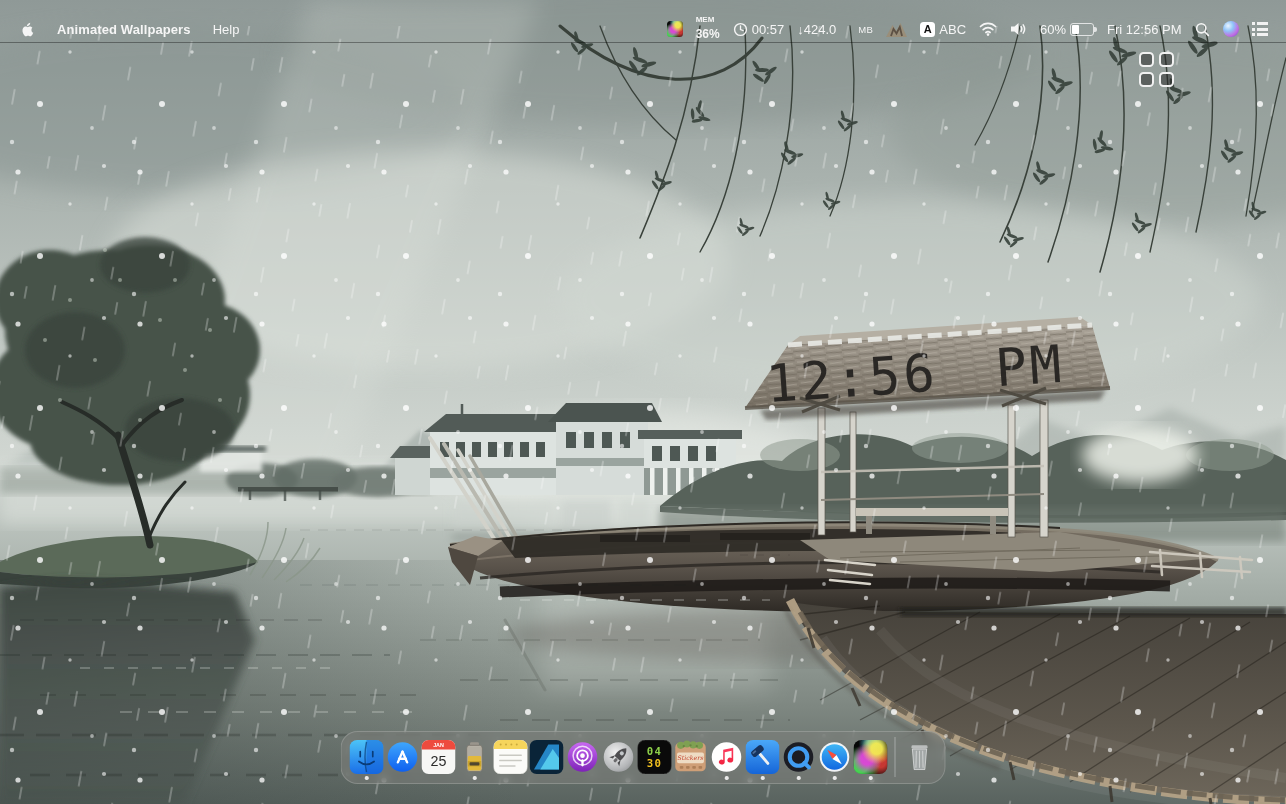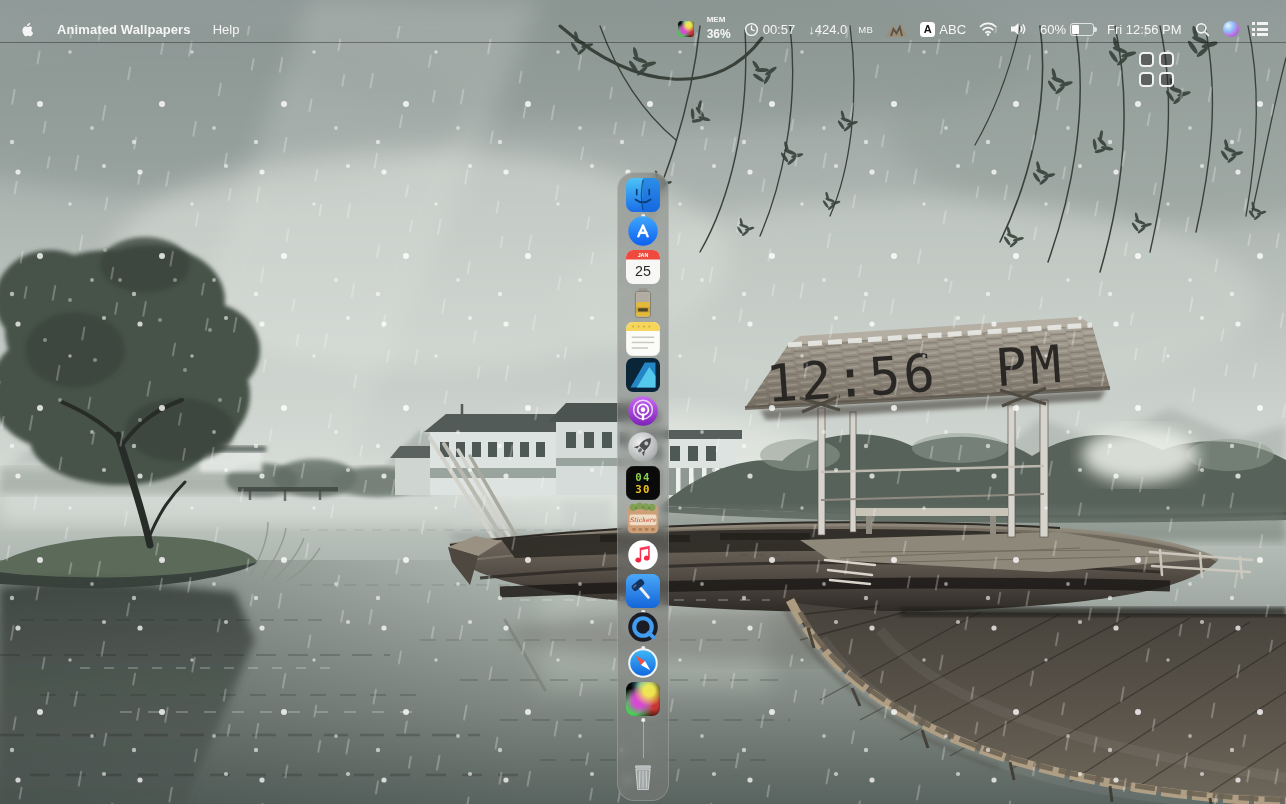--- a/index.html
+++ b/index.html
@@ -18,21 +18,21 @@
     color:#f5f5f5;font-size:13px;z-index:30;
     box-shadow:0 1px 0 rgba(0,0,0,.35);
   }
   .mb-left{display:flex;align-items:center;gap:22px;padding-left:20px;height:100%;}
   .mb-right{display:flex;align-items:center;gap:13px;padding-right:18px;height:100%;}
   .mb-item{display:flex;align-items:center;gap:4px;height:100%;white-space:nowrap;}
   .mb-appname{font-weight:bold;letter-spacing:.1px;}
   .mem{display:flex;flex-direction:column;align-items:flex-start;line-height:1;font-weight:bold;}
   .mem span:first-child{font-size:8px;}
   .mem span:last-child{font-size:12px;text-align:center;}
-  .netunit{font-size:9.5px;letter-spacing:.4px;margin-left:7px;}
+  .netunit{font-size:9.5px;letter-spacing:.4px;margin-left:18px;}
   .inputbadge{
     width:15px;height:15px;border-radius:3.5px;background:#fff;color:#111;
     display:flex;align-items:center;justify-content:center;font-size:11px;font-weight:bold;
   }
   .battery{position:relative;width:22px;height:11px;border:1px solid rgba(245,245,245,.8);border-radius:3px;}
   .battery .fill{position:absolute;left:1px;top:1px;bottom:1px;width:33%;background:#fff;border-radius:1px;}
   .battery .nub{position:absolute;right:-3.5px;top:3px;width:2.5px;height:5px;background:rgba(245,245,245,.8);border-radius:0 2px 2px 0;}
   .siri{width:16px;height:16px;border-radius:50%;
     background:radial-gradient(circle at 32% 30%,#eaf5ff,#8fc3f8 34%,#c26be2 66%,#4a50c8 100%);}
   .listicon{display:flex;flex-direction:column;gap:2.5px;}
@@ -54,24 +54,24 @@
   .gridbtn{
     position:absolute;top:52px;left:1139px;width:38px;height:38px;z-index:20;
     display:grid;grid-template-columns:15px 15px;grid-template-rows:15px 15px;gap:5px;
   }
   .gridbtn .cell{
     border:2.5px solid #f1f1f1;border-radius:4.5px;background:rgba(35,35,35,.5);
     box-sizing:border-box;
   }
   
   .dock{
-    position:absolute;bottom:3px;left:50%;transform:translateX(-50%);
+    position:absolute;bottom:20px;left:50%;transform:translateX(-50%);
     display:flex;align-items:center;gap:2px;padding:5px 8px 6px 8px;
     background:rgba(125,127,123,.52);border:1px solid rgba(255,255,255,.18);
-    border-radius:17px;z-index:30;backdrop-filter:blur(5px);flex-direction:column;
+    border-radius:17px;z-index:30;backdrop-filter:blur(5px);
   }
   .dicon{position:relative;width:34px;height:34px;flex:0 0 auto;}
   .dicon svg{display:block;width:34px;height:34px;}
   .dot{
     position:absolute;left:50%;bottom:-5.5px;transform:translateX(-50%);
     width:3.5px;height:3.5px;border-radius:50%;background:rgba(240,240,240,.95);
   }
   .ddivider{width:1px;height:40px;background:rgba(255,255,255,.35);margin:0 5px;}
   .confetti-dock{width:34px;height:34px;border-radius:8px;}
 </style>

